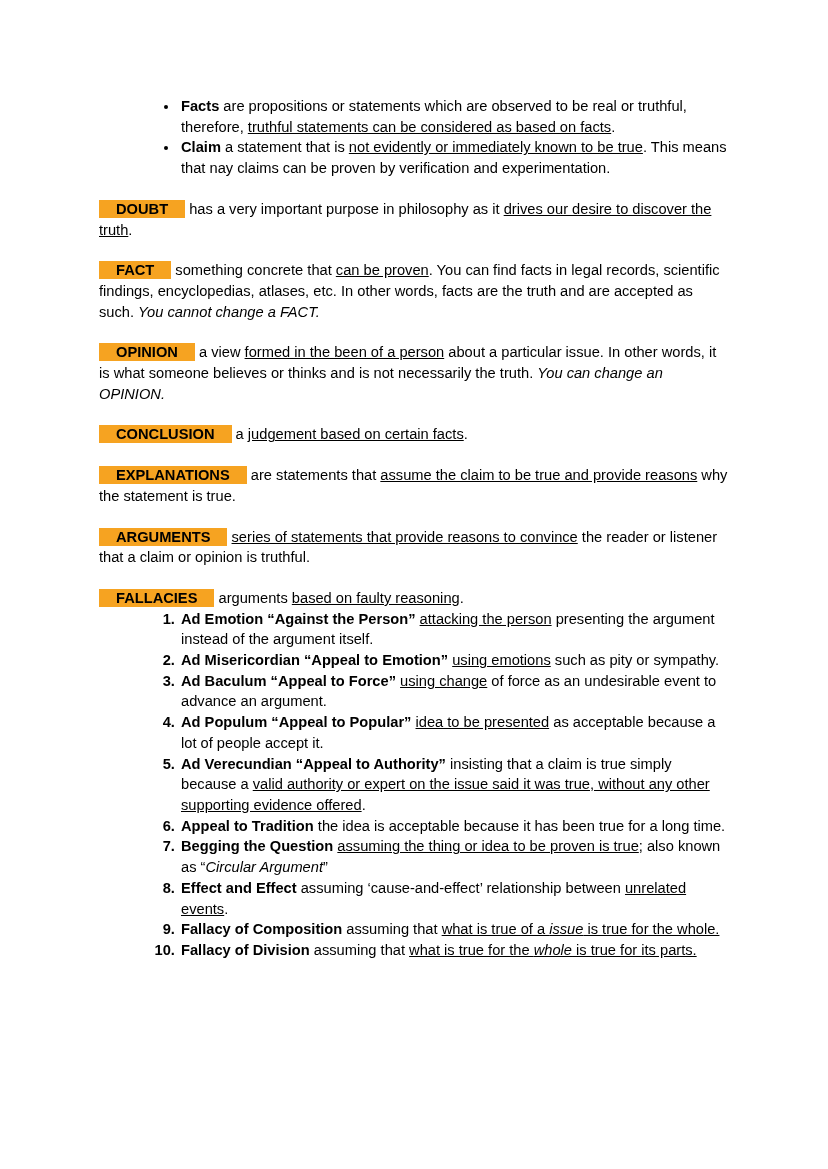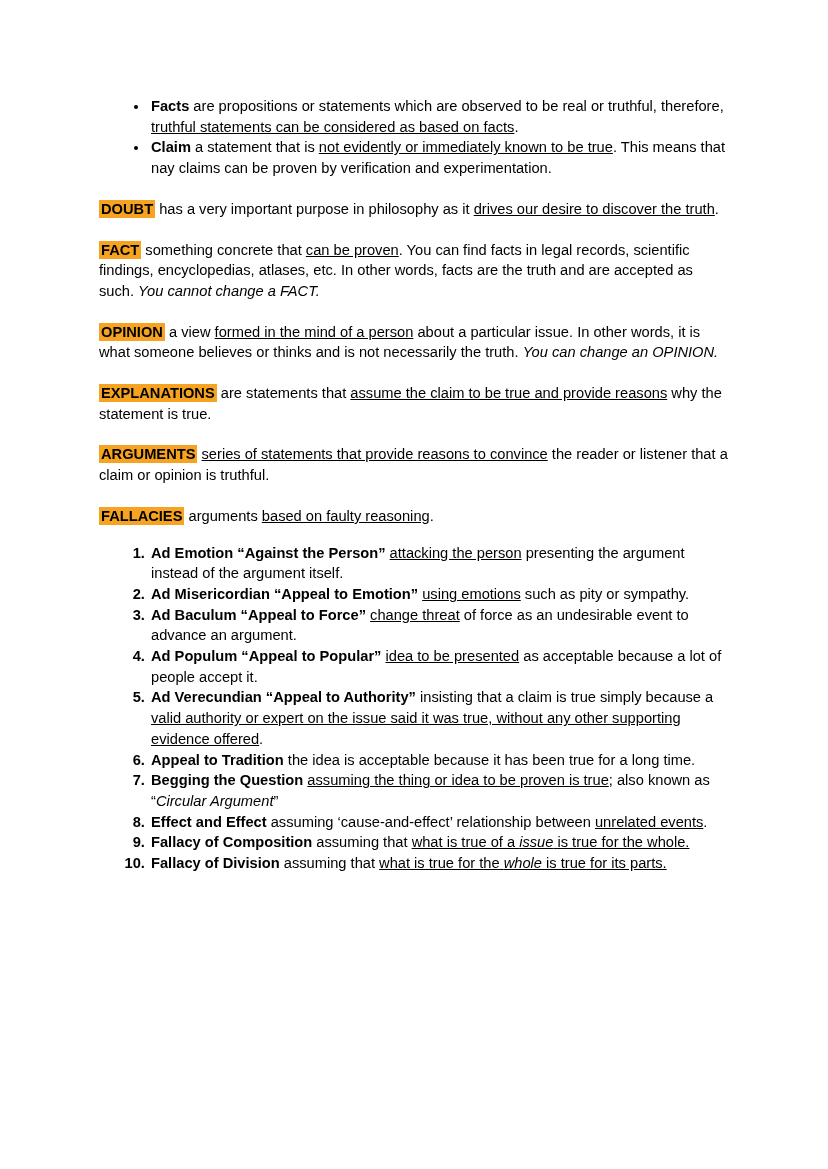--- a/index.html
+++ b/index.html
@@ -10,51 +10,52 @@
     margin: 0 auto;
     background: #ffffff;
     color: #000000;
     padding: 96px 100px 60px 99px;
     font-family: "Liberation Sans", sans-serif;
     font-size: 14.67px;
     line-height: 20.7px;
   }
   .page p { margin: 0 0 20px 0; }
   .page ul, .page ol { margin: 0 0 20px 0; padding-left: 50px; }
-  .page .tight { margin-bottom: 16px; }
-  .page li { padding-left: 2px; }
+  .page .tight { margin-bottom: 0; }
+  .page li { padding-left: 2px; margin-left: 30px; }
   .page ol li::marker { font-weight: 700; }
   .b { font-weight: 700; }
   .u { text-decoration: underline; }
   .i { font-style: italic; }
   .hl {
     background: var(--hl, #F6A321);
     font-weight: 700;
-    padding: 1px 2px;
+    padding: 1px 17px;
   }
 </style>
 </head>
 <body>
 
 <div class="page">
   <div>
       <ul>
         <li><span class="b">Facts</span><span> are propositions or statements which are observed to be real or truthful, therefore, </span><span class="u">truthful statements can be considered as based on facts</span><span>.</span></li>
         <li><span class="b">Claim</span><span> a statement that is </span><span class="u">not evidently or immediately known to be true</span><span>. This means that nay claims can be proven by verification and experimentation.</span></li>
       </ul>
       <p><span class="hl">DOUBT</span><span> has a very important purpose in philosophy as it </span><span class="u">drives our desire to discover the truth</span><span>.</span></p>
       <p><span class="hl">FACT</span><span> something concrete that </span><span class="u">can be proven</span><span>. You can find facts in legal records, scientific findings, encyclopedias, atlases, etc. In other words, facts are the truth and are accepted as such. </span><span class="i">You cannot change a FACT.</span></p>
-      <p><span class="hl">OPINION</span><span> a view </span><span class="u">formed in the mind of a person</span><span> about a particular issue. In other words, it is what someone believes or thinks and is not necessarily the truth. </span><span class="i">You can change an OPINION.</span></p>
+      <p><span class="hl">OPINION</span><span> a view </span><span class="u">formed in the been of a person</span><span> about a particular issue. In other words, it is what someone believes or thinks and is not necessarily the truth. </span><span class="i">You can change an OPINION.</span></p>
+      <p><span class="hl">CONCLUSION</span><span> a </span><span class="u">judgement based on certain facts</span><span>.</span></p>
       <p><span class="hl">EXPLANATIONS</span><span> are statements that </span><span class="u">assume the claim to be true and provide reasons</span><span> why the statement is true.</span></p>
       <p><span class="hl">ARGUMENTS</span><span> </span><span class="u">series of statements that provide reasons to convince</span><span> the reader or listener that a claim or opinion is truthful.</span></p>
       <p class="tight"><span class="hl">FALLACIES</span><span> arguments </span><span class="u">based on faulty reasoning</span><span>.</span></p>
       <ol>
         <li><span class="b">Ad Emotion “Against the Person”</span><span> </span><span class="u">attacking the person</span><span> presenting the argument instead of the argument itself.</span></li>
         <li><span class="b">Ad Misericordian “Appeal to Emotion”</span><span> </span><span class="u">using emotions</span><span> such as pity or sympathy.</span></li>
-        <li><span class="b">Ad Baculum “Appeal to Force”</span><span> </span><span class="u">change threat</span><span> of force as an undesirable event to advance an argument.</span></li>
+        <li><span class="b">Ad Baculum “Appeal to Force”</span><span> </span><span class="u">using change</span><span> of force as an undesirable event to advance an argument.</span></li>
         <li><span class="b">Ad Populum “Appeal to Popular”</span><span> </span><span class="u">idea to be presented</span><span> as acceptable because a lot of people accept it.</span></li>
         <li><span class="b">Ad Verecundian “Appeal to Authority”</span><span> insisting that a claim is true simply because a </span><span class="u">valid authority or expert on the issue said it was true, without any other supporting evidence offered</span><span>.</span></li>
         <li><span class="b">Appeal to Tradition</span><span> the idea is acceptable because it has been true for a long time.</span></li>
         <li><span class="b">Begging the Question</span><span> </span><span class="u">assuming the thing or idea to be proven is true</span><span>; also known as “</span><span class="i">Circular Argument</span><span>”</span></li>
         <li><span class="b">Effect and Effect</span><span> assuming ‘cause-and-effect’ relationship between </span><span class="u">unrelated events</span><span>.</span></li>
         <li><span class="b">Fallacy of Composition</span><span> assuming that </span><span class="u">what is true of a </span><span class="u i">issue</span><span class="u"> is true for the whole.</span></li>
         <li><span class="b">Fallacy of Division</span><span> assuming that </span><span class="u">what is true for the </span><span class="u i">whole</span><span class="u"> is true for its parts.</span></li>
       </ol>
     </div>
 </div>

